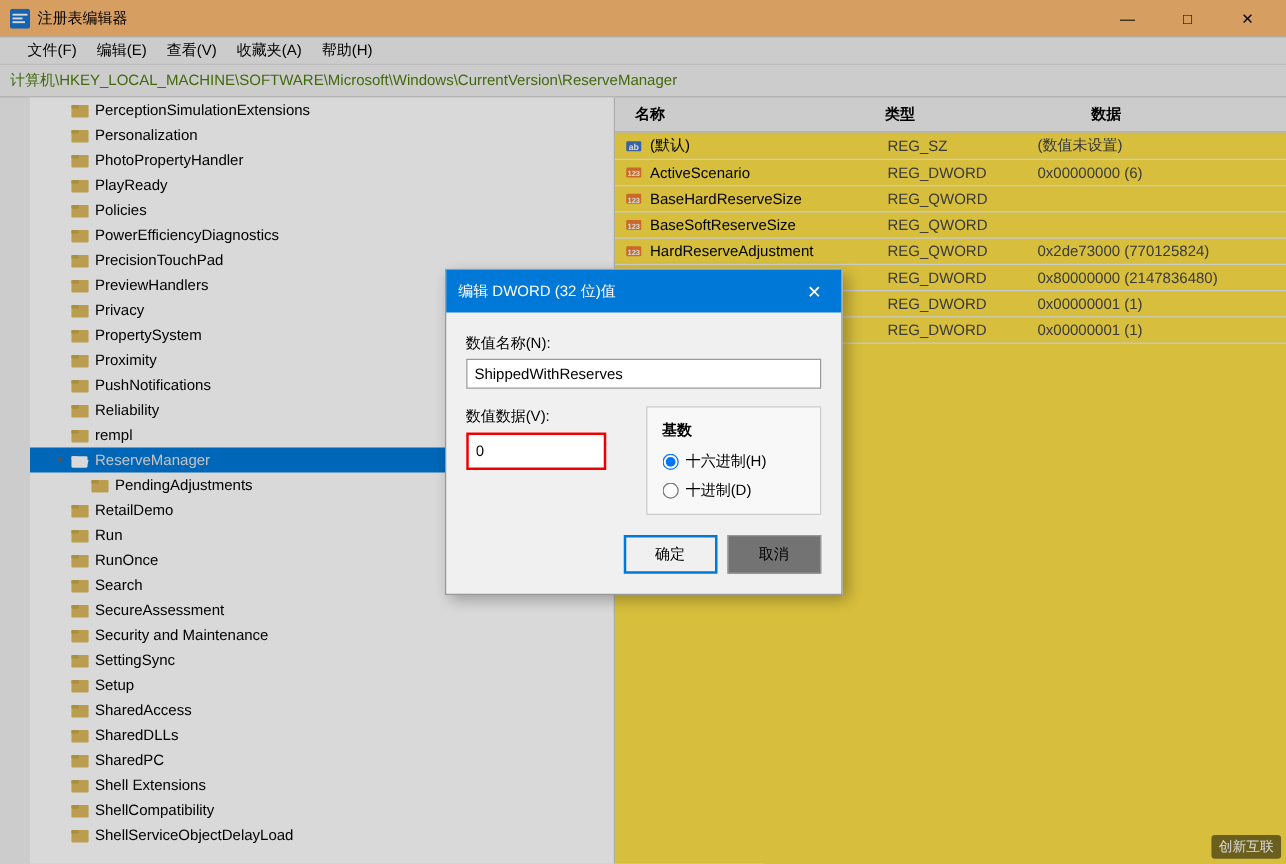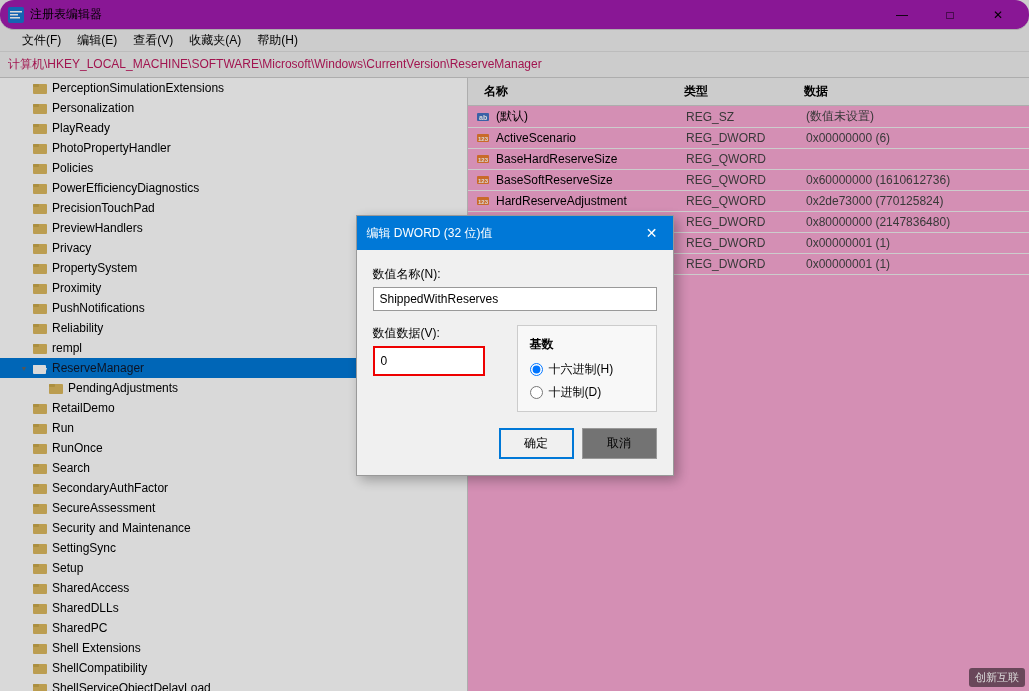--- a/index.html
+++ b/index.html
@@ -7,27 +7,26 @@
       font-family: "Microsoft YaHei", "SimHei", sans-serif;
       font-size: 12px;
       background: #f0f0f0;
       width: 1029px;
       height: 691px;
       overflow: hidden;
     }
 
     
     .title-bar {
-      background: #a21caf;
+      background: #fdba74;
       height: 30px;
       display: flex;
       align-items: center;
       padding: 0 8px;
       border-bottom: 1px solid #ccc;
-      border-radius: 14px;
     }
     .title-bar-icon {
       width: 16px;
       height: 16px;
       margin-right: 6px;
     }
     .title-bar-text {
       flex: 1;
       font-size: 12px;
       color: #000;
@@ -67,26 +66,27 @@
     .address-bar {
       background: #f0f0f0;
       height: 26px;
       display: flex;
       align-items: center;
       padding: 0 8px;
       border-bottom: 1px solid #ccc;
       font-size: 12px;
       gap: 4px;
     }
-    .address-label { color: #be185d; white-space: nowrap; }
+    .address-label { color: #4d7c0f; white-space: nowrap; }
 
     
     .main-content {
       display: flex;
       height: calc(691px - 78px);
+      padding-left: 24px;
     }
 
     
     .tree-panel {
       width: 468px;
       background: #fff;
       border-right: 1px solid #ccc;
       overflow: hidden;
       display: flex;
       flex-direction: column;
@@ -96,21 +96,21 @@
       overflow-y: auto;
       overflow-x: hidden;
     }
     .tree-item {
       display: flex;
       align-items: center;
       padding: 2px 0;
       cursor: pointer;
       white-space: nowrap;
     }
-    .tree-item.selected { background: #0078d7; color: #0f172a; }
+    .tree-item.selected { background: #0078d7; color: #e5e5e5; }
     .tree-item.selected .folder-icon { filter: brightness(10); }
     .tree-indent { display: inline-block; }
     .expand-btn {
       width: 16px;
       height: 16px;
       display: inline-flex;
       align-items: center;
       justify-content: center;
       font-size: 8px;
       color: #666;
@@ -127,39 +127,39 @@
       display: inline-flex;
       align-items: center;
       justify-content: center;
     }
     .folder-icon svg { width: 14px; height: 14px; }
     .tree-label { font-size: 12px; }
 
     
     .right-panel {
       flex: 1;
-      background: #f9a8d4;
+      background: #fde047;
       display: flex;
       flex-direction: column;
       overflow: hidden;
     }
     .right-header {
       display: flex;
       background: #f0f0f0;
       border-bottom: 1px solid #ccc;
       padding: 3px 8px;
     }
     .right-col {
       font-size: 12px;
       font-weight: bold;
       padding: 2px 8px;
     }
     .col-name { width: 200px; }
     .col-type { width: 120px; }
-    .col-data { flex: 1; }
+    .col-data { flex: 1; margin-left: 45px; }
 
     .right-rows {
       flex: 1;
       overflow-y: auto;
     }
     .reg-row {
       display: flex;
       align-items: center;
       padding: 2px 8px;
       cursor: pointer;
@@ -359,33 +359,33 @@
 
       <div class="tree-item">
         <span class="tree-indent" style="width:16px"></span>
         <span class="expand-btn none"></span>
         <span class="folder-icon">
             <svg viewBox="0 0 14 14">
               <rect x="0" y="3" width="14" height="10" rx="1" fill="#dcb95e"></rect>
               <rect x="0" y="3" width="6" height="3" rx="1" fill="#c9a84c"></rect>
             </svg>
           </span>
+        <span class="tree-label">PhotoPropertyHandler</span>
+      </div>
+
+      <div class="tree-item">
+        <span class="tree-indent" style="width:16px"></span>
+        <span class="expand-btn none"></span>
+        <span class="folder-icon">
+            <svg viewBox="0 0 14 14">
+              <rect x="0" y="3" width="14" height="10" rx="1" fill="#dcb95e"></rect>
+              <rect x="0" y="3" width="6" height="3" rx="1" fill="#c9a84c"></rect>
+            </svg>
+          </span>
         <span class="tree-label">PlayReady</span>
-      </div>
-
-      <div class="tree-item">
-        <span class="tree-indent" style="width:16px"></span>
-        <span class="expand-btn none"></span>
-        <span class="folder-icon">
-            <svg viewBox="0 0 14 14">
-              <rect x="0" y="3" width="14" height="10" rx="1" fill="#dcb95e"></rect>
-              <rect x="0" y="3" width="6" height="3" rx="1" fill="#c9a84c"></rect>
-            </svg>
-          </span>
-        <span class="tree-label">PhotoPropertyHandler</span>
       </div>
 
       <div class="tree-item">
         <span class="tree-indent" style="width:16px"></span>
         <span class="expand-btn none"></span>
         <span class="folder-icon">
             <svg viewBox="0 0 14 14">
               <rect x="0" y="3" width="14" height="10" rx="1" fill="#dcb95e"></rect>
               <rect x="0" y="3" width="6" height="3" rx="1" fill="#c9a84c"></rect>
             </svg>
@@ -567,31 +567,20 @@
         <span class="expand-btn none"></span>
         <span class="folder-icon">
             <svg viewBox="0 0 14 14">
               <rect x="0" y="3" width="14" height="10" rx="1" fill="#dcb95e"></rect>
               <rect x="0" y="3" width="6" height="3" rx="1" fill="#c9a84c"></rect>
             </svg>
           </span>
         <span class="tree-label">Search</span>
       </div>
 
-      <div class="tree-item">
-        <span class="tree-indent" style="width:16px"></span>
-        <span class="expand-btn none"></span>
-        <span class="folder-icon">
-            <svg viewBox="0 0 14 14">
-              <rect x="0" y="3" width="14" height="10" rx="1" fill="#dcb95e"></rect>
-              <rect x="0" y="3" width="6" height="3" rx="1" fill="#c9a84c"></rect>
-            </svg>
-          </span>
-        <span class="tree-label">SecondaryAuthFactor</span>
-      </div>
 
       <div class="tree-item">
         <span class="tree-indent" style="width:16px"></span>
         <span class="expand-btn none"></span>
         <span class="folder-icon">
             <svg viewBox="0 0 14 14">
               <rect x="0" y="3" width="14" height="10" rx="1" fill="#dcb95e"></rect>
               <rect x="0" y="3" width="6" height="3" rx="1" fill="#c9a84c"></rect>
             </svg>
           </span>
@@ -754,21 +743,20 @@
 
       <div class="reg-row">
         <span class="reg-icon">
           <svg width="14" height="14" viewBox="0 0 14 14">
               <rect x="1" y="4" width="12" height="8" rx="1" fill="#ED7D31"></rect>
               <text x="2" y="11" font-size="6" fill="#fff" font-weight="bold">123</text>
             </svg>
         </span>
         <span class="reg-name">BaseSoftReserveSize</span>
         <span class="reg-type">REG_QWORD</span>
-        <span class="reg-data">0x60000000 (1610612736)</span>
       </div>
 
       <div class="reg-row">
         <span class="reg-icon">
           <svg width="14" height="14" viewBox="0 0 14 14">
               <rect x="1" y="4" width="12" height="8" rx="1" fill="#ED7D31"></rect>
               <text x="2" y="11" font-size="6" fill="#fff" font-weight="bold">123</text>
             </svg>
         </span>
         <span class="reg-name">HardReserveAdjustment</span>

